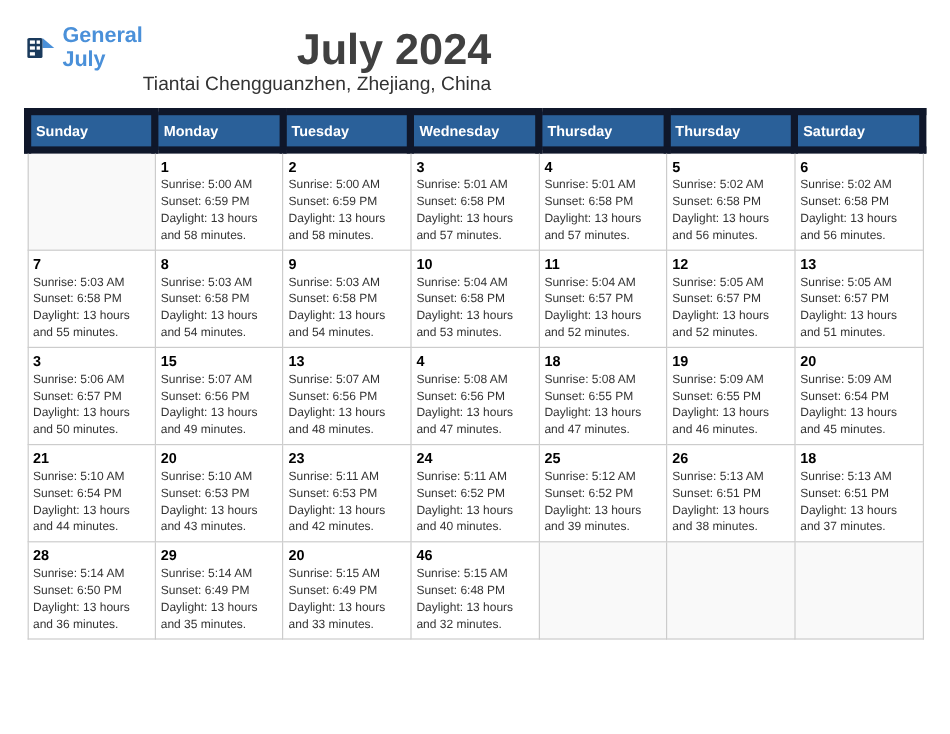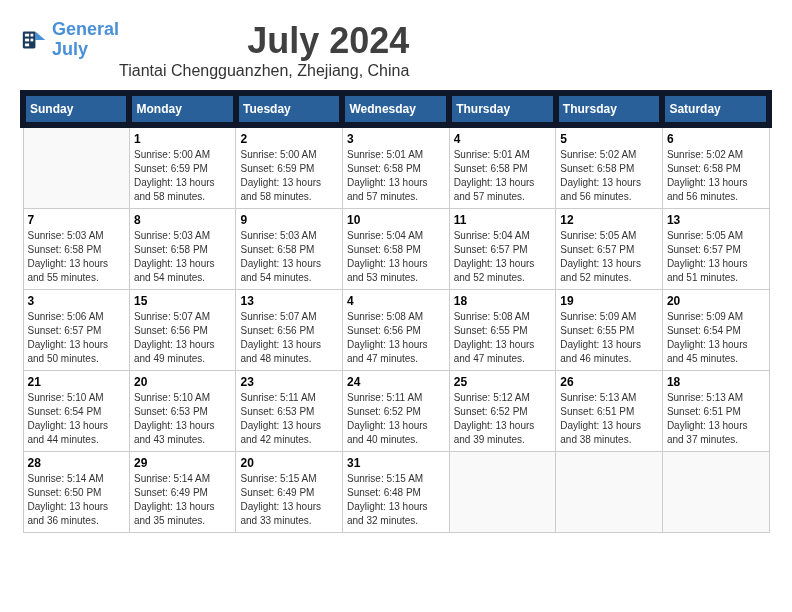--- a/index.html
+++ b/index.html
@@ -334,21 +334,21 @@
 and 35 minutes.</div>
         </td>
         <td>
           <div class="day-number">20</div>
           <div class="day-info" style="white-space: pre-line;">Sunrise: 5:15 AM
 Sunset: 6:49 PM
 Daylight: 13 hours
 and 33 minutes.</div>
         </td>
         <td>
-          <div class="day-number">31</div>
+          <div class="day-number">46</div>
           <div class="day-info" style="white-space: pre-line;">Sunrise: 5:15 AM
 Sunset: 6:48 PM
 Daylight: 13 hours
 and 32 minutes.</div>
         </td>
         <td class="empty"></td>
         <td class="empty"></td>
         <td class="empty"></td>
       </tr>
     </tbody>

